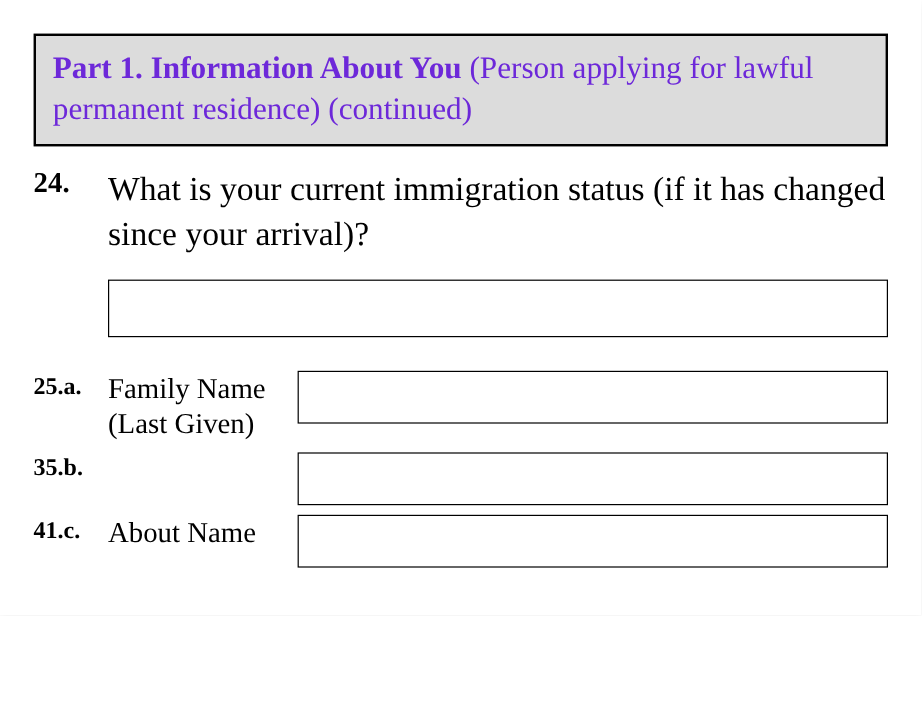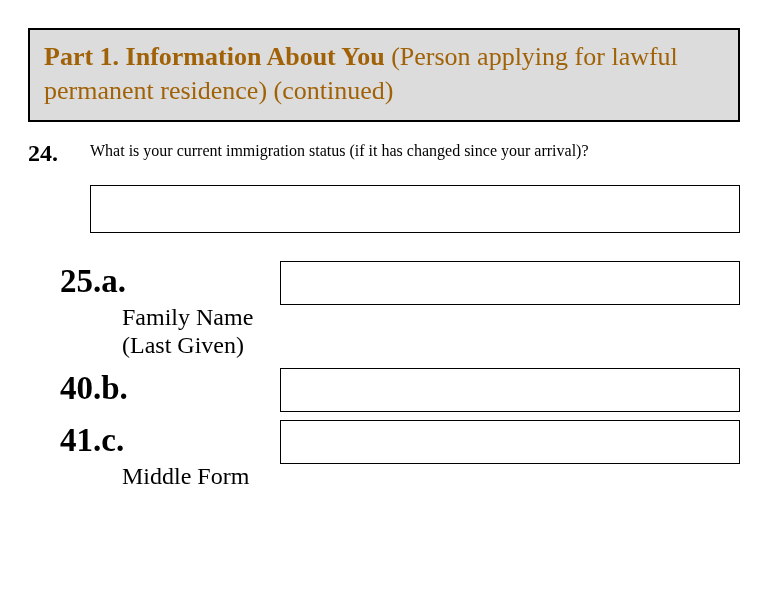--- a/index.html
+++ b/index.html
@@ -20,38 +20,38 @@
     }
     .section-header {
       background: #dcdcdc;
       border: 2px solid #000;
       padding: 10px 14px 12px 14px;
       margin-bottom: 18px;
     }
     .section-header-text {
       font-size: 26px;
       line-height: 1.3;
-      color: #a16207;
+      color: #6d28d9;
     }
     .section-header-bold {
       font-weight: bold;
     }
     .question-row {
       display: flex;
       align-items: flex-start;
       margin-bottom: 18px;
     }
     .q-number {
       font-weight: bold;
       font-size: 24px;
       width: 62px;
       flex-shrink: 0;
     }
     .q-text {
-      font-size: 16px;
+      font-size: 28px;
       line-height: 1.35;
       flex: 1;
     }
     .input-wrapper {
       margin-left: 62px;
       margin-top: 8px;
       margin-bottom: 28px;
     }
     .text-input {
       width: 100%;
@@ -66,33 +66,31 @@
       line-height: 1.35;
       margin-bottom: 18px;
     }
     .name-row {
       display: flex;
       align-items: flex-start;
       margin-bottom: 8px;
     }
     .name-number {
       font-weight: bold;
-      font-size: 33px;
+      font-size: 20px;
       width: 62px;
       flex-shrink: 0;
       padding-top: 2px;
-      margin-left: 32px;
     }
     .name-label-col {
       width: 158px;
       flex-shrink: 0;
       font-size: 24px;
       line-height: 1.2;
       padding-top: 2px;
-      margin-top: 40px;
     }
     .name-input-col {
       flex: 1;
     }
     .name-input {
       width: 100%;
       height: 44px;
       border: 1.5px solid #000;
       font-size: 20px;
       padding: 4px 8px;
@@ -124,31 +122,31 @@
     <div class="name-label-col">
       <div>Family Name</div>
       <div>(Last Given)</div>
     </div>
     <div class="name-input-col">
       <input type="text" class="name-input" value="" style="">
     </div>
   </div>
 
   <div class="name-row">
-    <div class="name-number">40.b.</div>
+    <div class="name-number">35.b.</div>
     <div class="name-label-col">
     </div>
     <div class="name-input-col">
       <input type="text" class="name-input" value="" style="">
     </div>
   </div>
 
   <div class="name-row">
     <div class="name-number">41.c.</div>
     <div class="name-label-col">
-      <div>Middle Form</div>
+      <div>About Name</div>
     </div>
     <div class="name-input-col">
       <input type="text" class="name-input" value="" style="">
     </div>
   </div>
 
 </div>
 
 </body></html>

